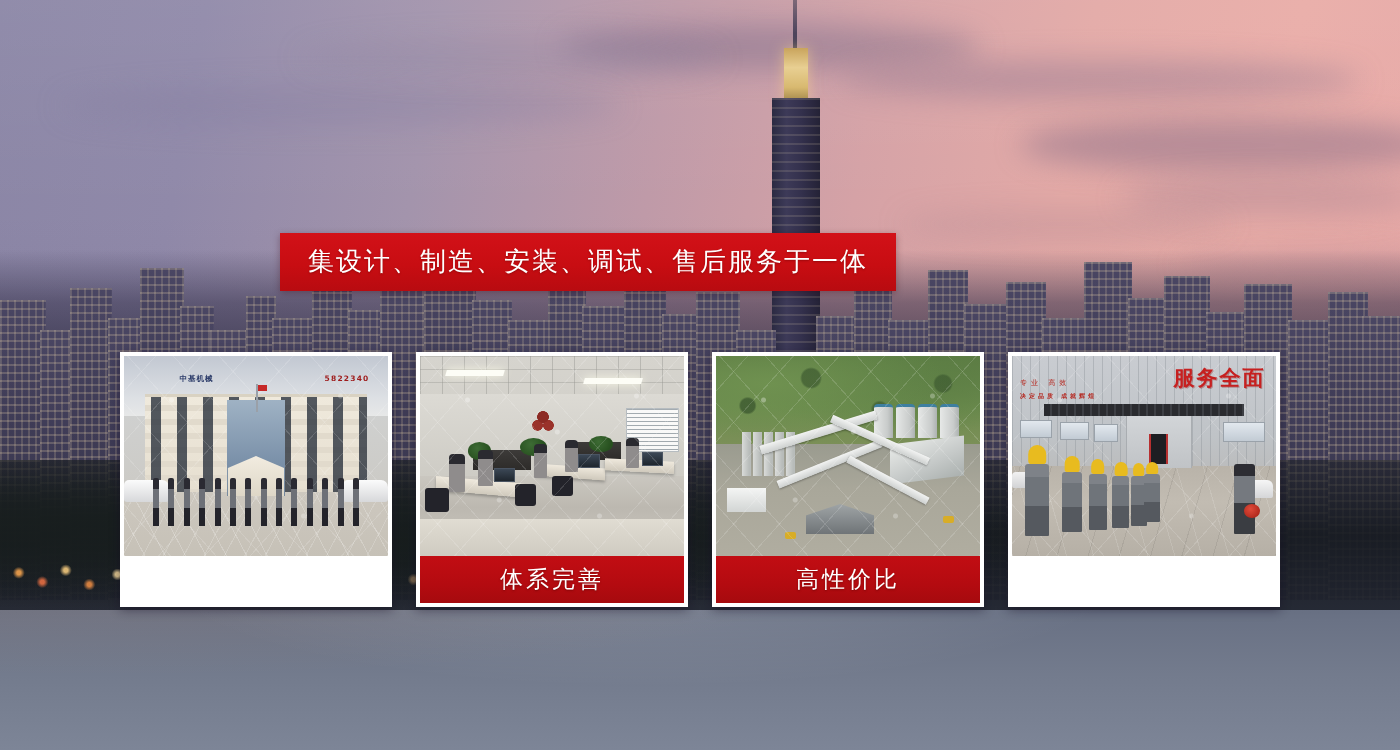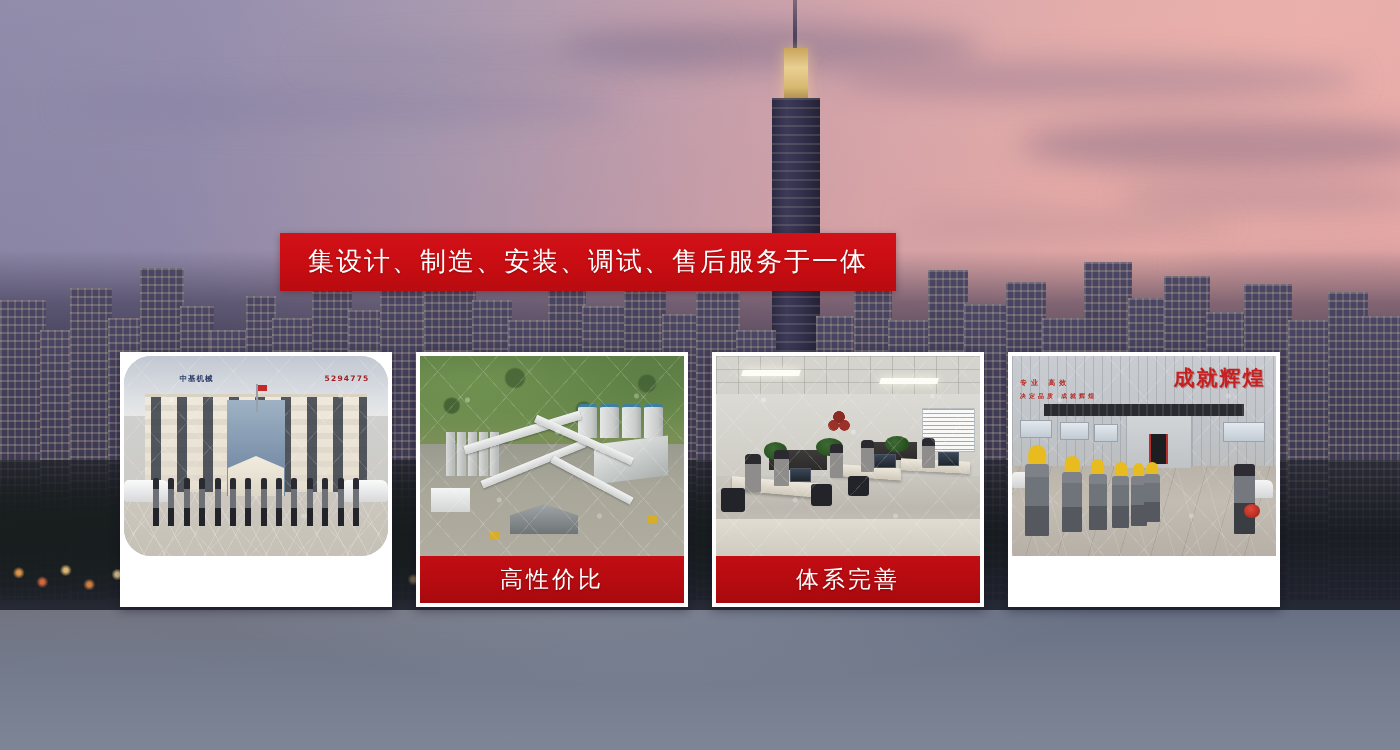--- a/index.html
+++ b/index.html
@@ -209,21 +209,21 @@
     content:""; position:absolute; inset:0;
     background-image:
       radial-gradient(circle at 18% 22%, rgba(255,255,255,0.32) 0 2px, rgba(255,255,255,0) 3px),
       radial-gradient(circle at 52% 38%, rgba(255,255,255,0.30) 0 2px, rgba(255,255,255,0) 3px),
       radial-gradient(circle at 82% 20%, rgba(255,255,255,0.28) 0 2px, rgba(255,255,255,0) 3px),
       radial-gradient(circle at 30% 72%, rgba(255,255,255,0.28) 0 2px, rgba(255,255,255,0) 3px),
       radial-gradient(circle at 68% 80%, rgba(255,255,255,0.26) 0 2px, rgba(255,255,255,0) 3px);
   }
 
   
-  .p1 { background:linear-gradient(180deg,#c8ccd2 0%,#d7dadd 26%,#cfd0cf 30%,#c9c5bd 100%);border-radius:27px; }
+  .p1 { background:linear-gradient(180deg,#c8ccd2 0%,#d7dadd 26%,#cfd0cf 30%,#c9c5bd 100%); }
   .p1 .sky1 { position:absolute; left:0; top:0; width:100%; height:30%;
     background:linear-gradient(180deg,#c2c8d2 0%,#dde0e4 70%,#e7e8e8 100%); }
   .p1 .hq {
     position:absolute; left:8%; top:19%; width:84%; height:49%;
     background:linear-gradient(180deg,#efe9dc 0%,#e6dfd0 100%);
     border-top:3px solid #d9d2c2;
   }
   .p1 .hq::before {
     content:""; position:absolute; inset:0;
     background-image:
@@ -444,21 +444,21 @@
     background-image:repeating-linear-gradient(90deg, rgba(140,146,152,0.4) 0 1px, rgba(0,0,0,0) 1px 9px);
   }
   .p4 .bigred {
     position:absolute; right:4%; top:4%;
     color:#c62020; font-size:21px; font-weight:bold;
     letter-spacing:2px; z-index:4;
     text-shadow:1px 1px 0 rgba(140,20,20,0.35);
   }
   .p4 .smred {
     position:absolute; left:3%; top:11%;
-    color:#b52a22; font-size:7px; font-weight:bold; letter-spacing:4px; z-index:4;
+    color:#b52a22; font-size:7px; font-weight:normal; letter-spacing:4px; z-index:4;
   }
   .p4 .smred2 {
     position:absolute; left:3%; top:18%;
     color:#b52a22; font-size:6px; font-weight:bold; letter-spacing:3px; z-index:4;
   }
   .p4 .darkband {
     position:absolute; left:12%; top:24%; width:76%; height:6%;
     background:#25262a; z-index:3;
     background-image:repeating-linear-gradient(90deg, #2a2b2f 0 6px, #3d3f44 6px 8px);
   }
@@ -602,21 +602,21 @@
   <div class="cards">
 
     <div class="card">
       <div class="photo p1">
         <div class="sky1"></div>
         <div class="hq"></div>
         <div class="entry"></div>
         <div class="porch"></div>
         <div class="flag"></div>
         <div class="signtxt">中基机械</div>
-        <div class="signtel">5294775</div>
+        <div class="signtel">5822340</div>
         <div class="plaza"></div>
         <div class="carL"></div>
         <div class="carR"></div>
         <div class="row">
           <i></i>
             <i></i>
             <i></i>
             <i></i>
             <i></i>
             <i></i>
@@ -624,51 +624,20 @@
             <i></i>
             <i></i>
             <i></i>
             <i></i>
             <i></i>
             <i></i>
             <i></i>
         </div>
         <div class="wm"></div>
       </div>
-    </div>
-
-    <div class="card">
-      <div class="photo p2">
-        <div class="green"></div>
-        <div class="ground"></div>
-        <div class="silos">
-            <i></i>
-            <i></i>
-            <i></i>
-            <i></i>
-          </div>
-        <div class="towers">
-            <i></i>
-            <i></i>
-            <i></i>
-            <i></i>
-            <i></i>
-          </div>
-        <div class="bigbox"></div>
-        <div class="conv cv1"></div>
-        <div class="conv cv2"></div>
-        <div class="conv cv3"></div>
-        <div class="conv cv4"></div>
-        <div class="shed"></div>
-        <div class="whitebox"></div>
-        <div class="dig1"></div>
-        <div class="dig2"></div>
-        <div class="wm"></div>
-      </div>
-      <div class="caption">高性价比</div>
     </div>
 
     <div class="card">
       <div class="photo p3">
         <div class="ceil"></div>
         <div class="lamp l1"></div>
         <div class="lamp l2"></div>
         <div class="wall"></div>
         <div class="emblem"></div>
         <div class="blinds"></div>
@@ -691,23 +660,54 @@
         <div class="person pr5"></div>
         <div class="chair ch1"></div>
         <div class="chair ch2"></div>
         <div class="chair ch3"></div>
         <div class="wm"></div>
       </div>
       <div class="caption">体系完善</div>
     </div>
 
     <div class="card">
+      <div class="photo p2">
+        <div class="green"></div>
+        <div class="ground"></div>
+        <div class="silos">
+            <i></i>
+            <i></i>
+            <i></i>
+            <i></i>
+          </div>
+        <div class="towers">
+            <i></i>
+            <i></i>
+            <i></i>
+            <i></i>
+            <i></i>
+          </div>
+        <div class="bigbox"></div>
+        <div class="conv cv1"></div>
+        <div class="conv cv2"></div>
+        <div class="conv cv3"></div>
+        <div class="conv cv4"></div>
+        <div class="shed"></div>
+        <div class="whitebox"></div>
+        <div class="dig1"></div>
+        <div class="dig2"></div>
+        <div class="wm"></div>
+      </div>
+      <div class="caption">高性价比</div>
+    </div>
+
+    <div class="card">
       <div class="photo p4">
         <div class="fac"></div>
-        <div class="bigred">成就辉煌</div>
+        <div class="bigred">服务全面</div>
         <div class="smred">专业  高效</div>
         <div class="smred2">决定品质  成就辉煌</div>
         <div class="darkband"></div>
         <div class="gate"></div>
         <div class="smalldoor"></div>
         <div class="win w1"></div>
         <div class="win w2"></div>
         <div class="win w3"></div>
         <div class="win w4"></div>
         <div class="yard"></div>

